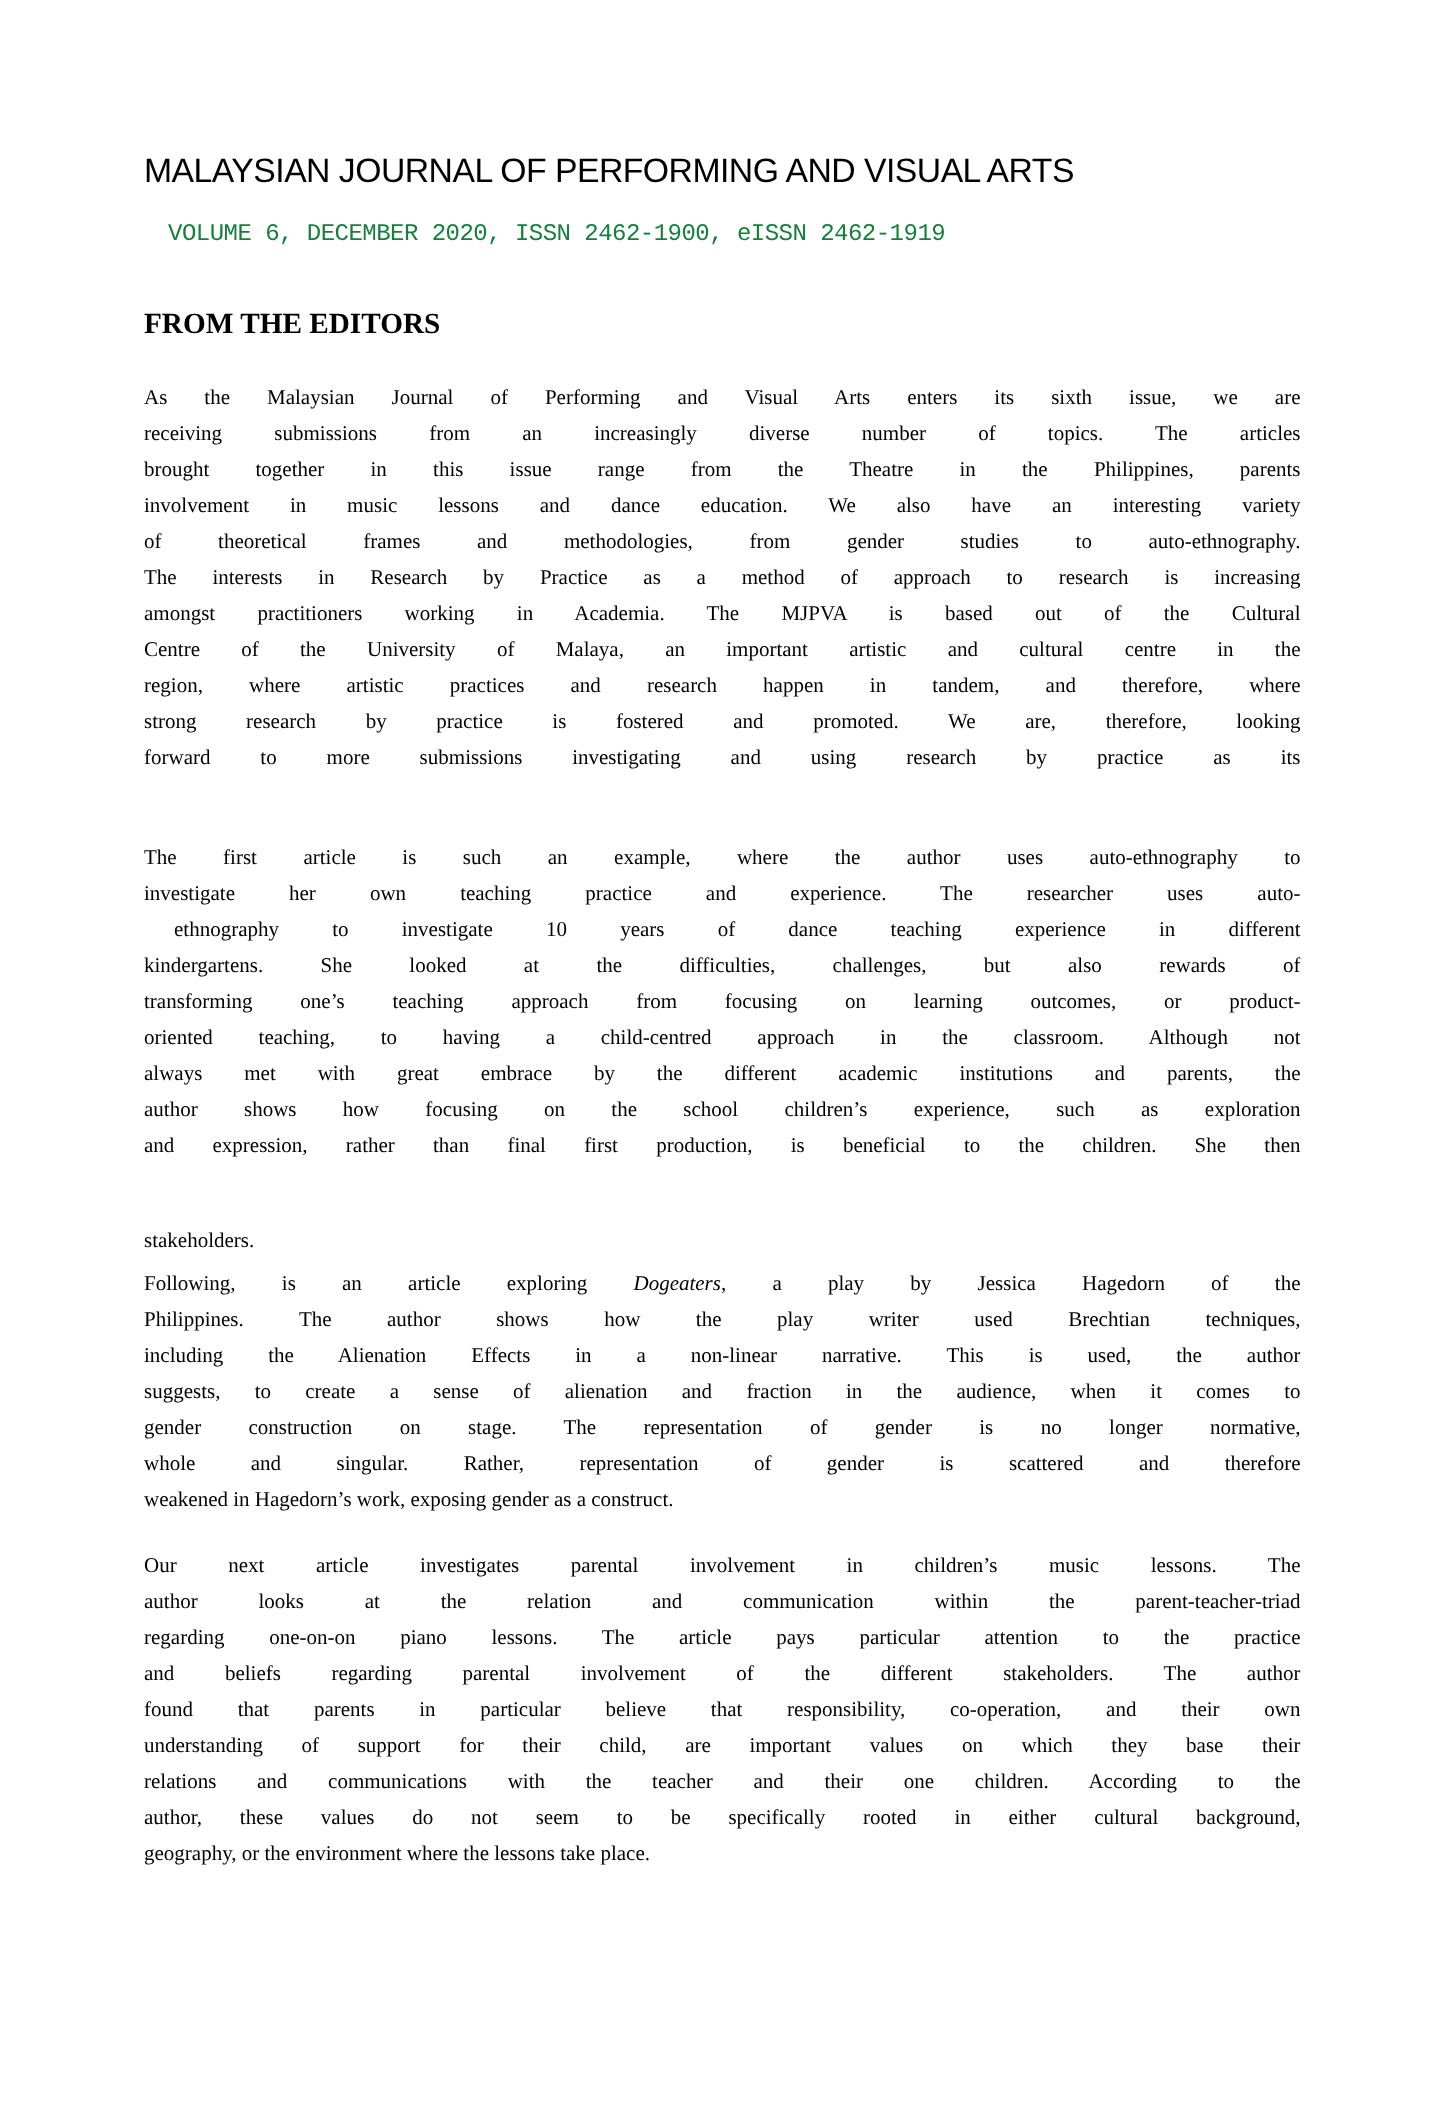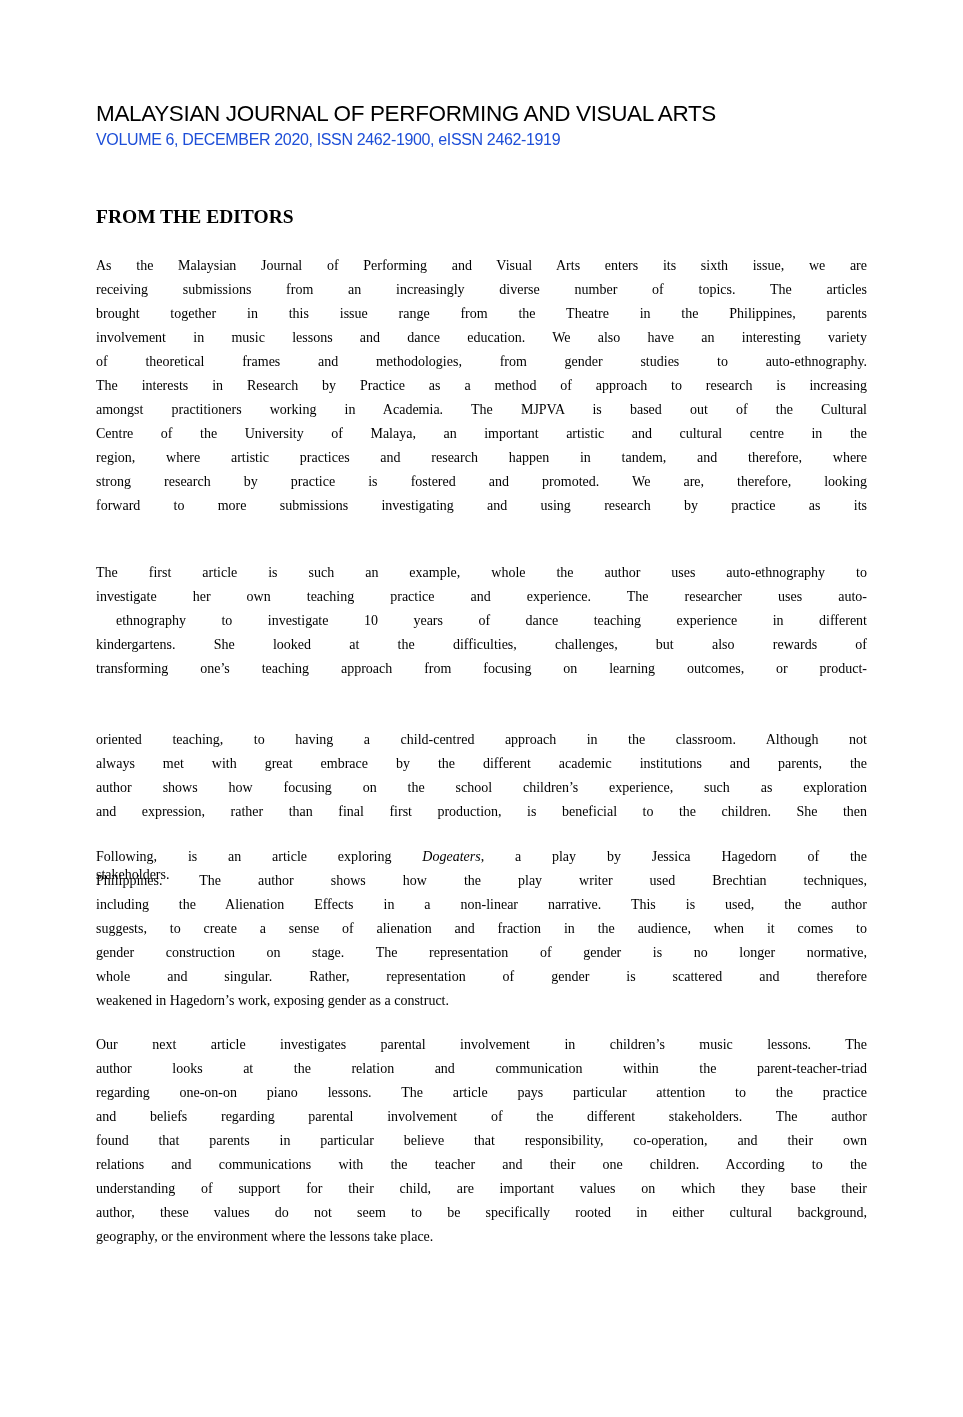--- a/index.html
+++ b/index.html
@@ -23,27 +23,27 @@
       letter-spacing: -0.35px;
       line-height: 26px;
       white-space: nowrap;
       margin: 0;
       font-weight: normal;
     }
     .journal-volume {
       position: absolute;
       left: 96px;
       top: 130px;
-      font-family: Liberation Sans, sans-serif;
+      font-family: Liberation Mono, monospace;
       font-size: 16px;
       letter-spacing: -0.35px;
       line-height: 20px;
       white-space: nowrap;
-      margin: 0;
-      color: #1d4ed8;
+      margin: 16px;
+      color: #15803d;
     }
     .section-heading {
       position: absolute;
       left: 96px;
       top: 205px;
       font-family: "Liberation Serif", serif;
       font-size: 19.5px;
       font-weight: bold;
       line-height: 24px;
       white-space: nowrap;
@@ -95,26 +95,26 @@
     <span class="line" style="white-space: normal; overflow: hidden;">of theoretical frames and methodologies, from gender studies to auto-ethnography.</span>
     <span class="line" style="white-space: normal; overflow: hidden;">The interests in Research by Practice as a method of approach to research is increasing</span>
     <span class="line" style="white-space: normal; overflow: hidden;">amongst practitioners working in Academia.  The MJPVA is based out of the Cultural</span>
     <span class="line" style="white-space: normal; overflow: hidden;">Centre of the University of Malaya, an important artistic and cultural centre in the</span>
     <span class="line" style="white-space: normal; overflow: hidden;">region, where artistic practices and research happen in tandem, and therefore, where</span>
     <span class="line" style="white-space: normal; overflow: hidden;">strong research by practice is fostered and promoted.   We are, therefore, looking</span>
     <span class="line" style="white-space: normal; overflow: hidden;">forward to more submissions investigating and using research by practice as its</span>
   </p>
 
   <p class="para p2">
-    <span class="line" style="white-space: normal; overflow: hidden;">The first article is such an example, whole the author uses auto-ethnography to</span>
+    <span class="line" style="white-space: normal; overflow: hidden;">The first article is such an example, where the author uses auto-ethnography to</span>
     <span class="line" style="white-space: normal; overflow: hidden;">investigate her own teaching practice and experience.   The researcher uses auto-</span>
     <span class="line" style="white-space: normal; overflow: hidden; margin-left: 20px;">ethnography to investigate 10 years of dance teaching experience in different</span>
     <span class="line" style="white-space: normal; overflow: hidden;">kindergartens.   She looked at the difficulties, challenges, but also rewards of</span>
     <span class="line" style="white-space: normal; overflow: hidden;">transforming one’s teaching approach from focusing on learning outcomes, or product-</span>
-    <span class="line" style="white-space: normal; overflow: hidden; margin-top: 47px;">oriented teaching, to having a child-centred approach in the classroom.  Although not</span>
+    <span class="line" style="white-space: normal; overflow: hidden;">oriented teaching, to having a child-centred approach in the classroom.  Although not</span>
     <span class="line" style="white-space: normal; overflow: hidden;">always met with great embrace by the different academic institutions and parents, the</span>
     <span class="line" style="white-space: normal; overflow: hidden;">author shows how focusing on the school children’s experience, such as exploration</span>
     <span class="line" style="white-space: normal; overflow: hidden;">and expression, rather than final first production, is beneficial to the children. She then</span>
     <span class="line last" style="white-space: normal; overflow: hidden; margin-top: 39px;">stakeholders.</span>
   </p>
 
   <p class="para p3">
     <span class="line" style="white-space: normal; overflow: hidden;"><span>Following, is an article exploring </span><em>Dogeaters</em><span>, a play by Jessica Hagedorn of the</span></span>
     <span class="line" style="white-space: normal; overflow: hidden;">Philippines.   The author shows how the play writer used Brechtian techniques,</span>
     <span class="line" style="white-space: normal; overflow: hidden;">including the Alienation Effects in a non-linear narrative.   This is used, the author</span>
@@ -123,18 +123,18 @@
     <span class="line" style="white-space: normal; overflow: hidden;">whole and singular.   Rather, representation of gender is scattered and therefore</span>
     <span class="line last" style="white-space: normal; overflow: hidden;">weakened in Hagedorn’s work, exposing gender as a construct.</span>
   </p>
 
   <p class="para p4">
     <span class="line" style="white-space: normal; overflow: hidden;">Our next article investigates parental involvement in children’s music lessons.  The</span>
     <span class="line" style="white-space: normal; overflow: hidden;">author looks at the relation and communication within the parent-teacher-triad</span>
     <span class="line" style="white-space: normal; overflow: hidden;">regarding one-on-on piano lessons.  The article pays particular attention to the practice</span>
     <span class="line" style="white-space: normal; overflow: hidden;">and beliefs regarding parental involvement of the different stakeholders.  The author</span>
     <span class="line" style="white-space: normal; overflow: hidden;">found that parents in particular believe that responsibility, co-operation, and their own</span>
+    <span class="line" style="white-space: normal; overflow: hidden;">understanding of support for their child, are important values on which they base their</span>
     <span class="line" style="white-space: normal; overflow: hidden;">relations and communications with the teacher and their one children.  According to the</span>
-    <span class="line" style="white-space: normal; overflow: hidden;">understanding of support for their child, are important values on which they base their</span>
     <span class="line" style="white-space: normal; overflow: hidden;">author, these values do not seem to be specifically rooted in either cultural background,</span>
     <span class="line last" style="white-space: normal; overflow: hidden;">geography, or the environment where the lessons take place.</span>
   </p>
 </main>
 
 </body></html>

